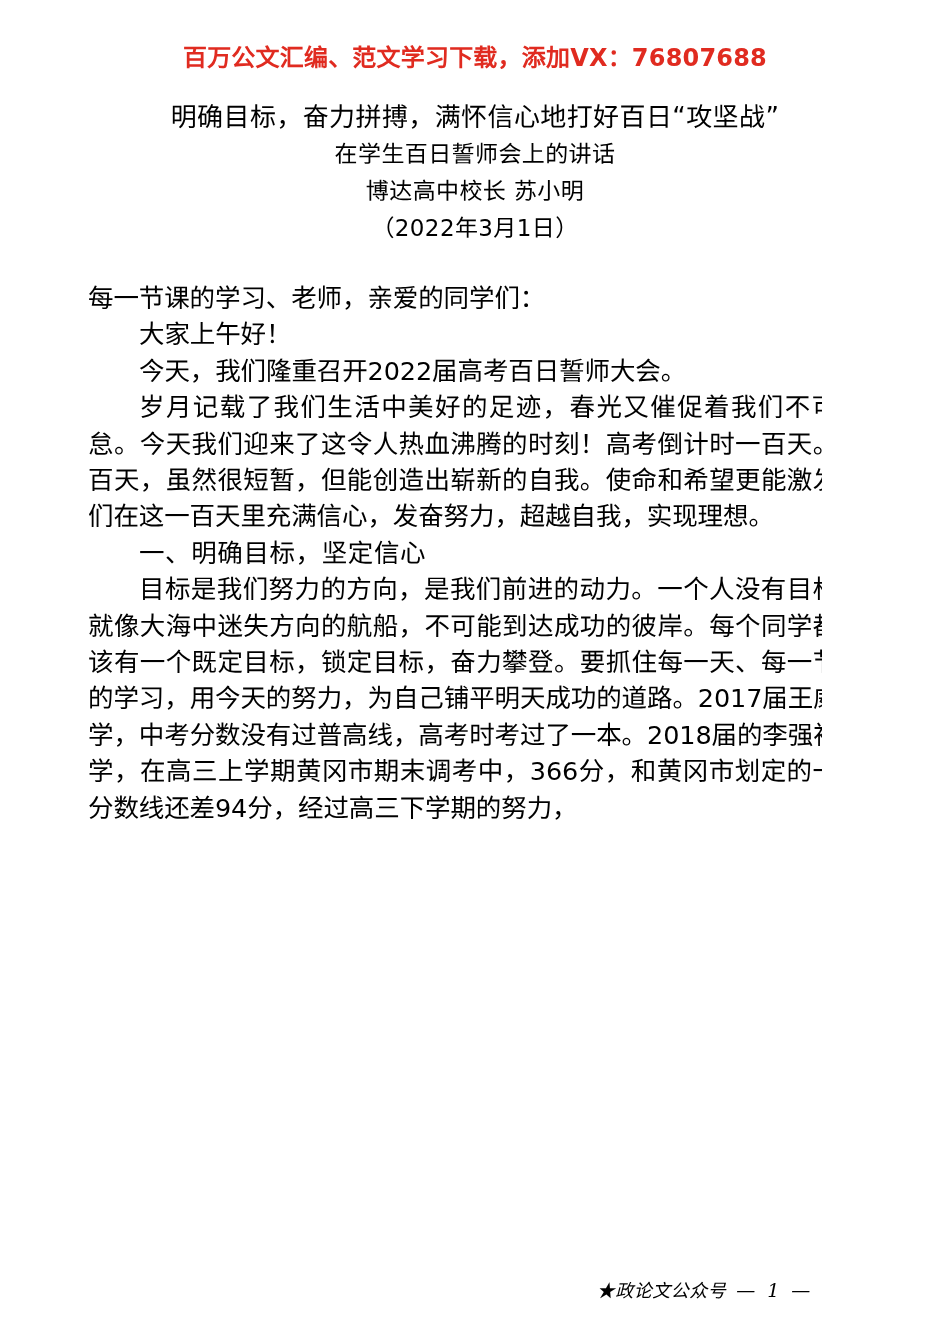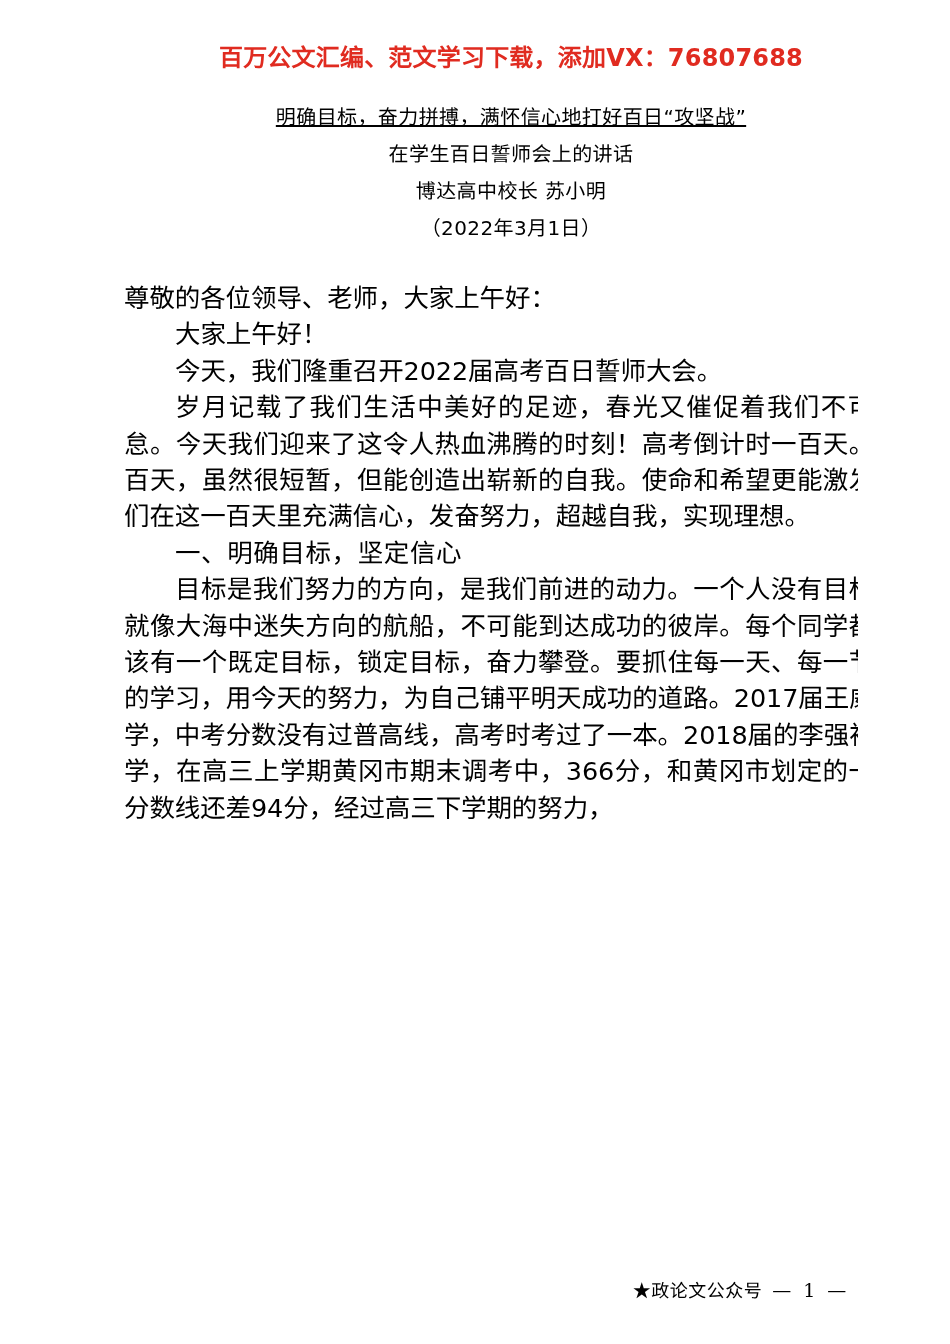--- a/index.html
+++ b/index.html
@@ -13,21 +13,20 @@
     color: #000000;
     -webkit-font-smoothing: antialiased;
   }
   .page {
     position: relative;
     width: 822px;
     height: 1344px;
     background: #ffffff;
     overflow: hidden;
     box-sizing: border-box;
-    margin-left: 36px;
   }
 
   
   .promo-banner {
     position: absolute;
     top: 43px;
     left: 0;
     width: 950px;
     text-align: center;
     color: #e02b20;
@@ -40,29 +39,28 @@
 
   
   .title-block {
     position: absolute;
     top: 99px;
     left: 0;
     width: 950px;
     text-align: center;
   }
   .title-line {
-    font-size: 20px;
+    font-size: 23px;
     font-weight: 400;
     line-height: 37px;
     letter-spacing: 0.4px;
     white-space: nowrap;
   }
   .title-line.main {
-    font-size: 20px;
-    text-decoration: underline;
+    font-size: 26px;
   }
 
   
   .body-block {
     position: absolute;
     top: 280px;
     left: 88px;
     width: 776px;
   }
   .para {
@@ -89,20 +87,21 @@
     position: absolute;
     left: 0;
     top: 1276px;
     width: 950px;
     text-align: center;
     white-space: nowrap;
   }
   .footer-inner {
     display: inline-block;
     padding-left: 460px;
+    font-style: italic;
   }
   .footer-mark {
     font-size: 18px;
     font-family: "DejaVu Serif", "Liberation Serif", serif;
     letter-spacing: 0.5px;
   }
   .footer-page {
     font-size: 19px;
     font-family: "DejaVu Serif", "Liberation Serif", serif;
     letter-spacing: 3px;
@@ -118,21 +117,21 @@
 
   <div class="title-block">
     <div class="title-line main">明确目标，奋力拼搏，满怀信心地打好百日“攻坚战”</div>
     <div class="title-line">在学生百日誓师会上的讲话</div>
     <div class="title-line">博达高中校长  苏小明</div>
     <div class="title-line">（2022年3月1日）</div>
   </div>
 
   <div class="body-block">
 
-    <p class="para">尊敬的各位领导、老师，大家上午好：</p>
+    <p class="para">每一节课的学习、老师，亲爱的同学们：</p>
 
     <p class="para indent">大家上午好！</p>
 
     <p class="para indent">今天，我们隆重召开2022届高考百日誓师大会。</p>
 
 
     <p class="para indent">岁月记载了我们生活中美好的足迹，春光又催促着我们不可懈怠。今天我们迎来了这令人热血沸腾的时刻！高考倒计时一百天。一百天，虽然很短暂，但能创造出崭新的自我。使命和希望更能激发我们在这一百天里充满信心，发奋努力，超越自我，实现理想。</p>
 
 
 

